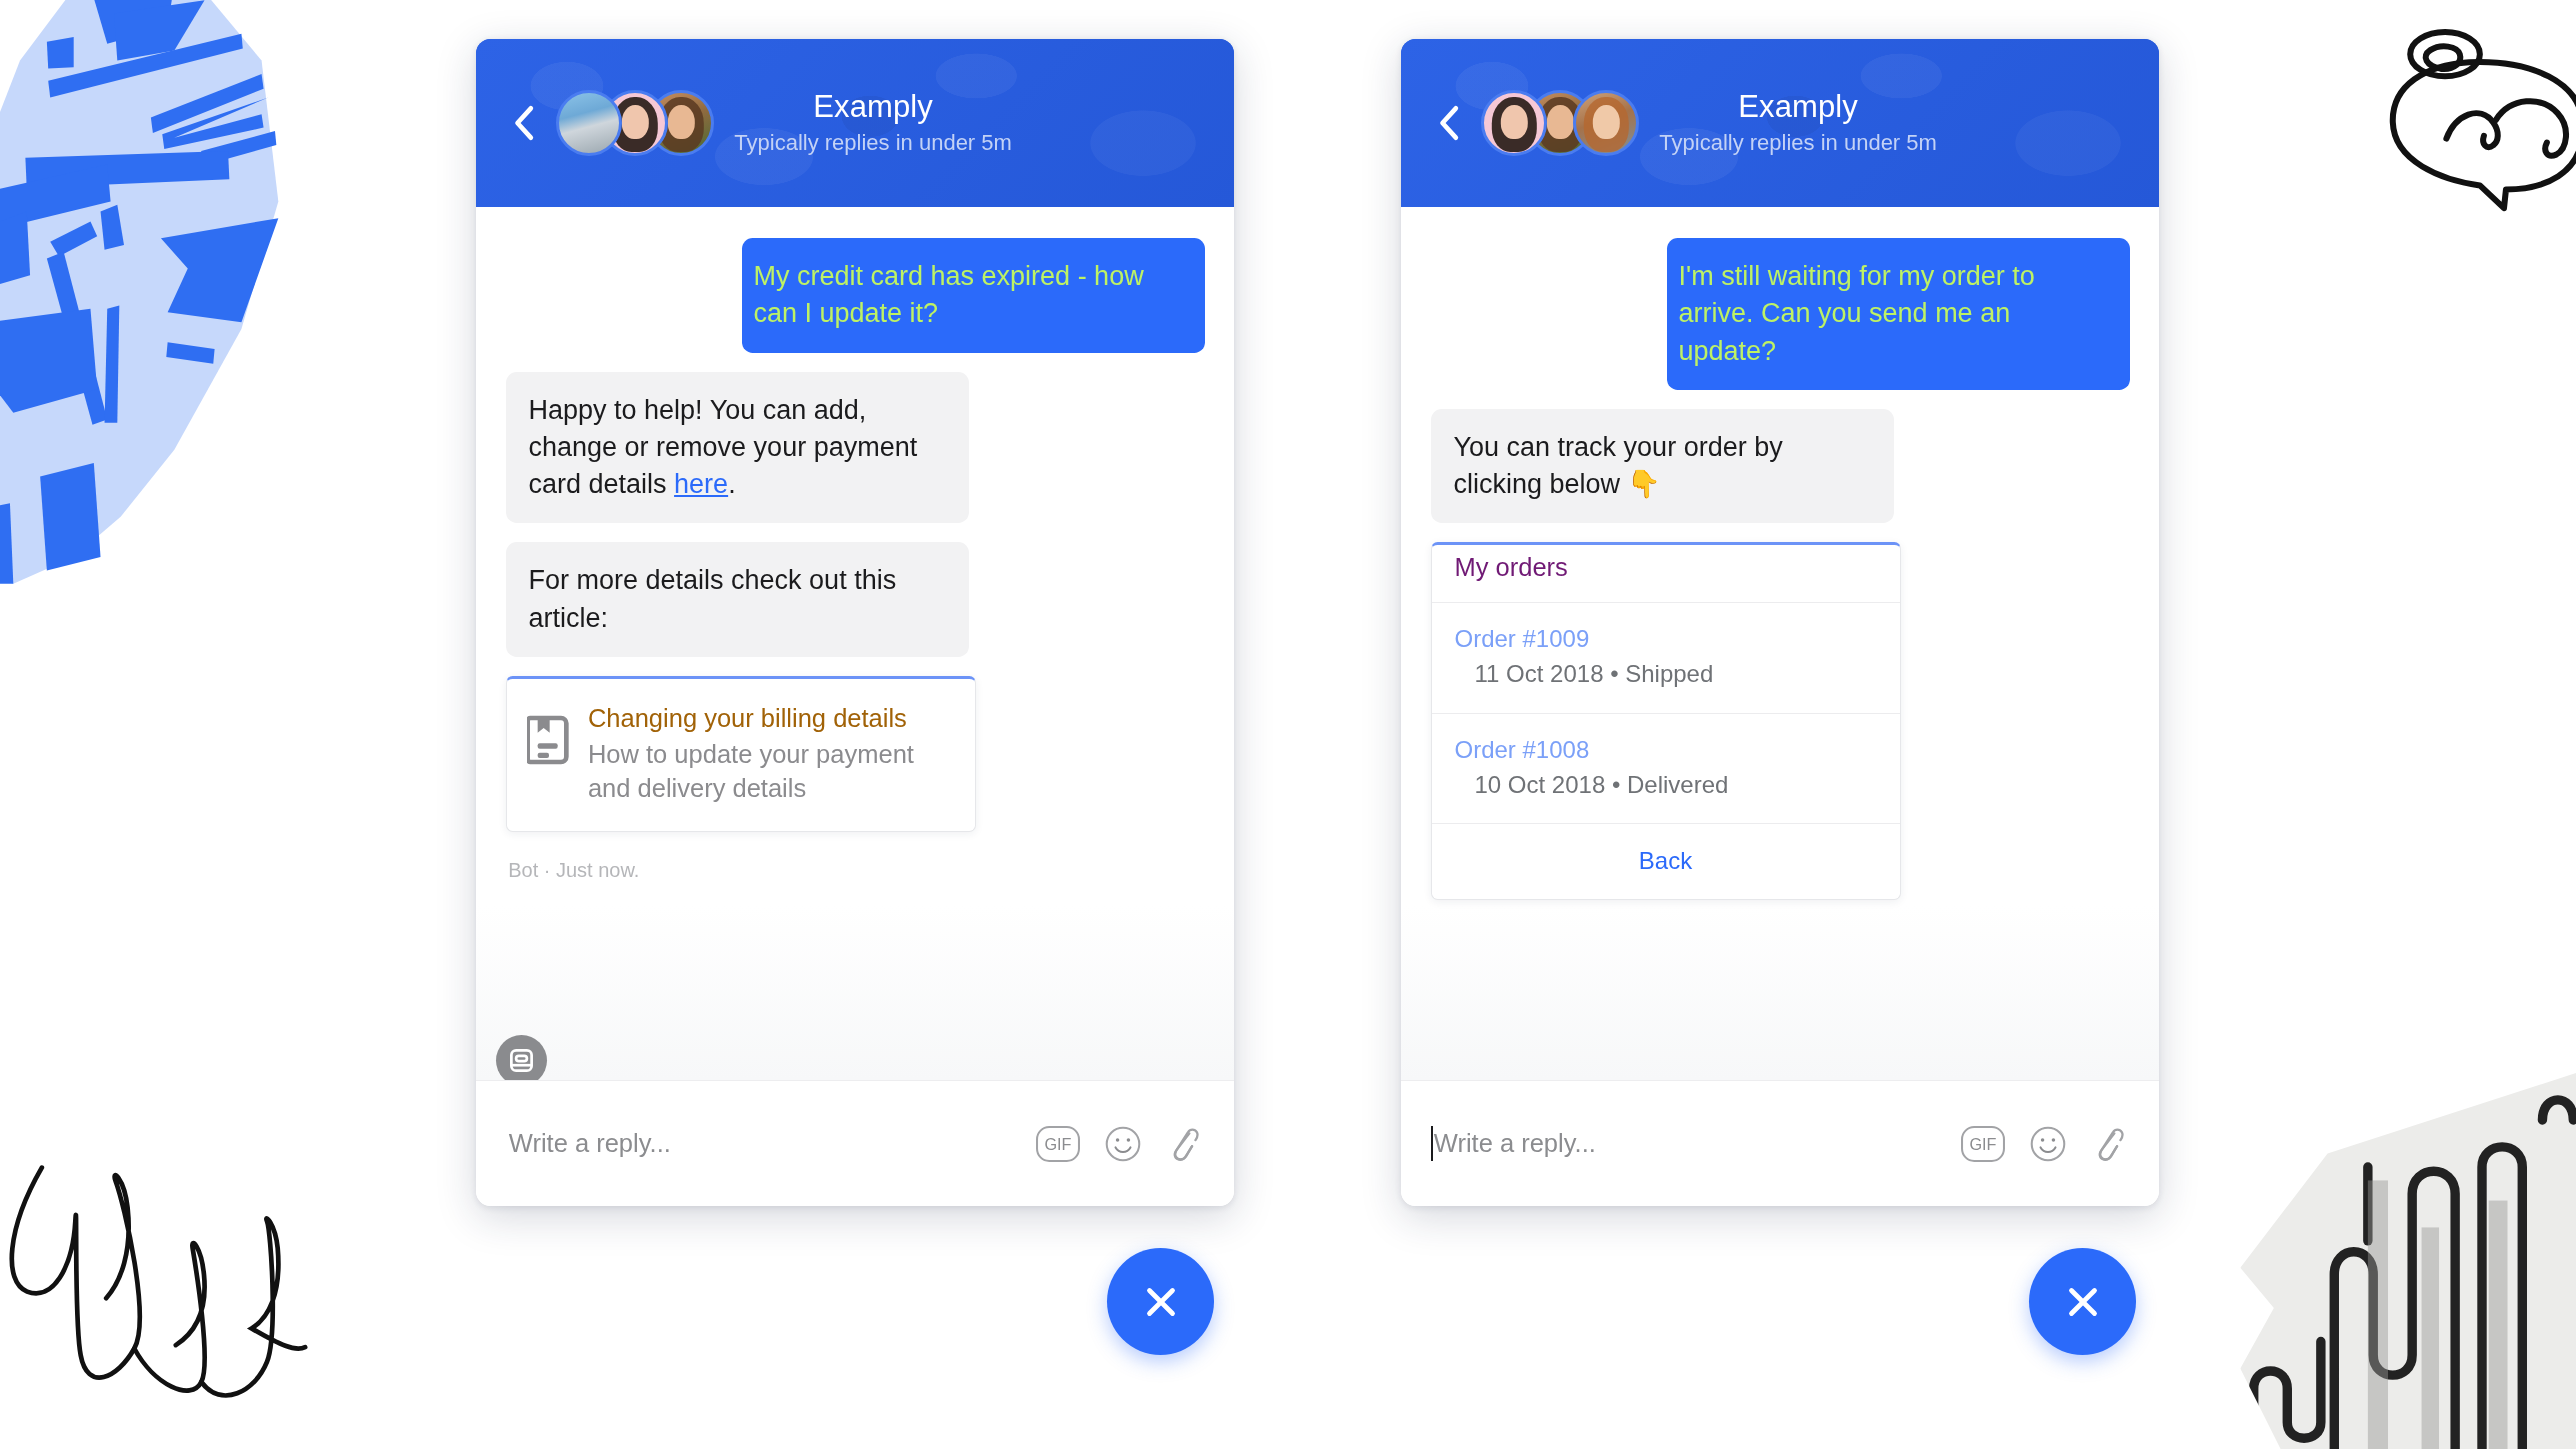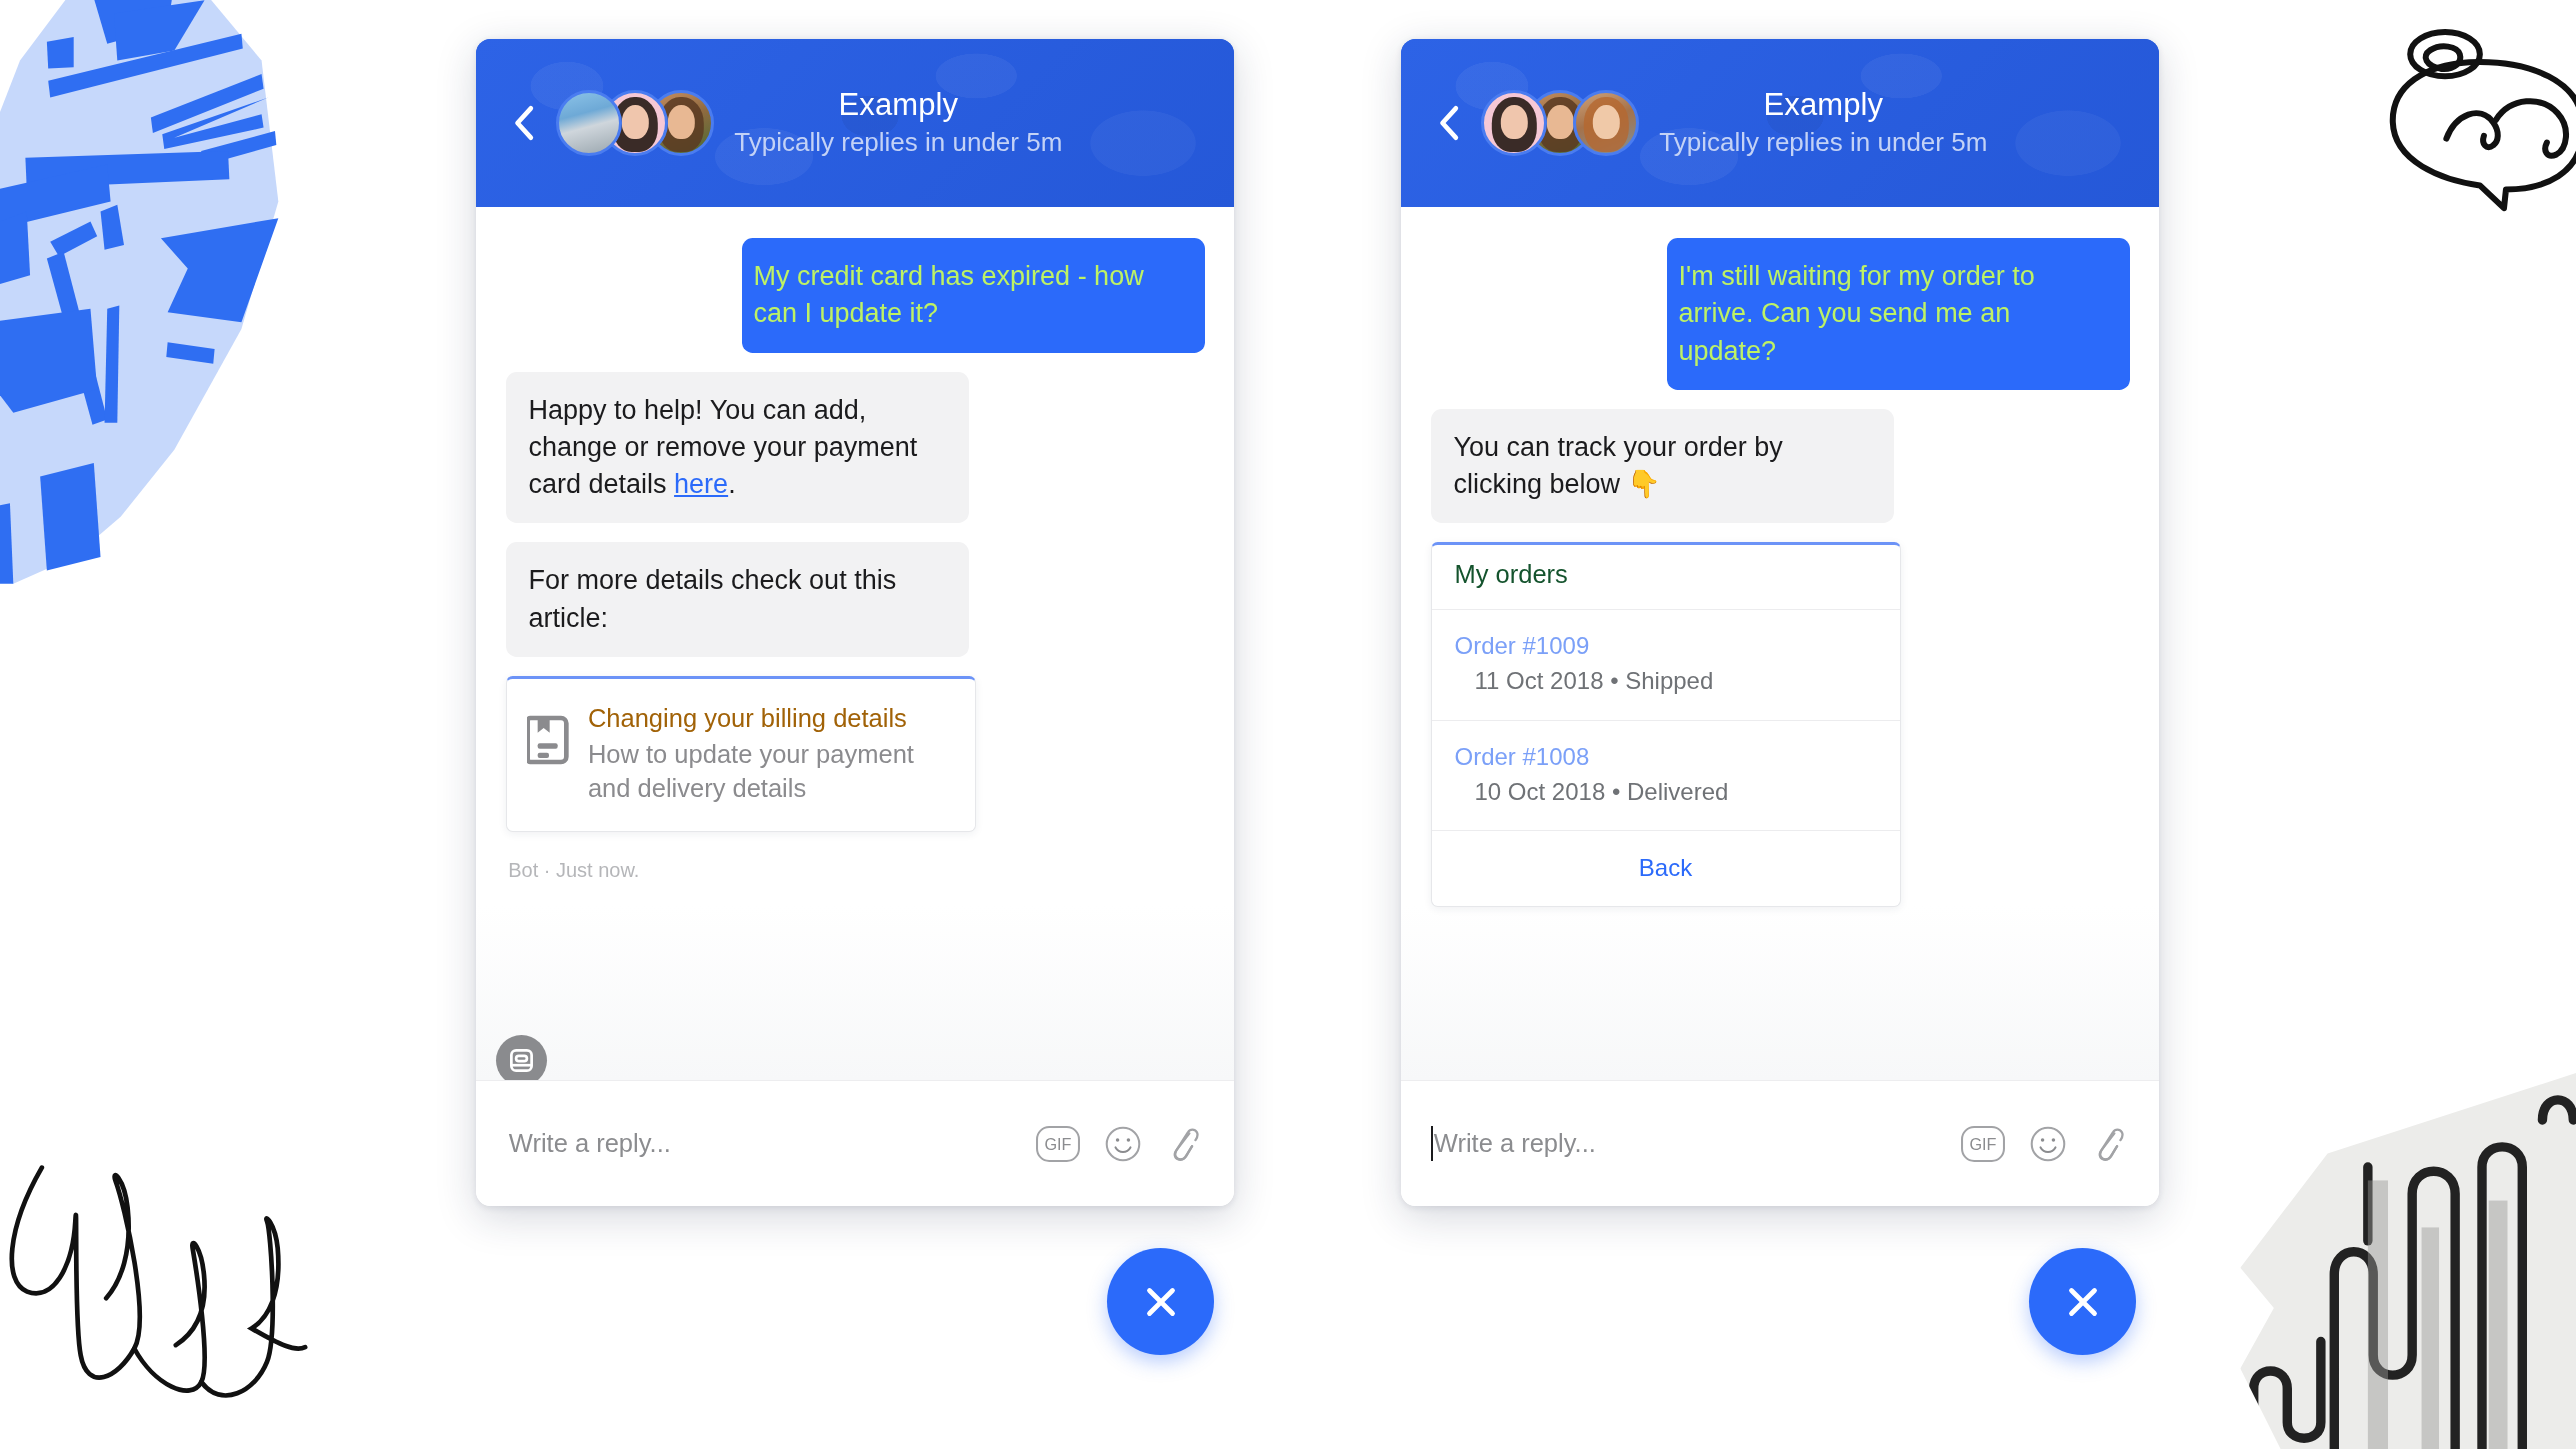--- a/index.html
+++ b/index.html
@@ -80,21 +80,21 @@
   .av-c .face-skin { background:#e8b893; }
   .av-d .face-hair { background:#b5682f; opacity:.8;}
   .av-d .face-skin { background:#f0c9a8; }
 
   .hdr-text { margin-left: 20px; display: flex; flex-direction: column; justify-content: center; align-items: center; }
   .hdr-title {
     color: #ffffff; font-size: 31px; font-weight: 400;
     letter-spacing: 0.1px; line-height: 1.12;
   }
   .hdr-sub {
-    color: #c3d2f6; font-size: 26px; font-weight: 400;
+    color: #c3d2f6; font-size: 22px; font-weight: 400;
     margin-top: 5.4px; line-height: 1.15;
   }
 
   
   .m-body {
     flex: 1 1 auto;
     background: linear-gradient(180deg,#ffffff 0%, #ffffff 80%, #f7f8f9 100%);
     padding: 31px 29.5px 0 29.5px;
     position: relative;
     display: flex; flex-direction: column;
@@ -134,22 +134,22 @@
   }
   .article-desc { color: #8b8b8e; font-size: 25.5px; line-height: 1.32; }
 
   .meta-line {
     color: #b5b6b9; font-size: 20px; margin: 8px 0 0 2.7px;
   }
 
   
   .orders-card { width: 470px; }
   .orders-head {
-    padding: 15px 23px 20px 23px;
-    font-size: 25.5px; color: #14532d;
+    padding: 8px 23px 20px 23px;
+    font-size: 25.5px; color: #701a75;
     border-bottom: 0.7px solid #ececee;
   }
   .order-item {
     padding: 20px 23px 23px 23px;
     border-bottom: 0.7px solid #ececee;
     cursor: pointer;
   }
   .order-id { color: #7ba0f8; font-size: 24px; line-height: 1.3; }
   .order-sub { color: #6f7276; font-size: 24px; line-height: 1.3; margin-top: 4px; margin-left: 20px; }
   .orders-back {

